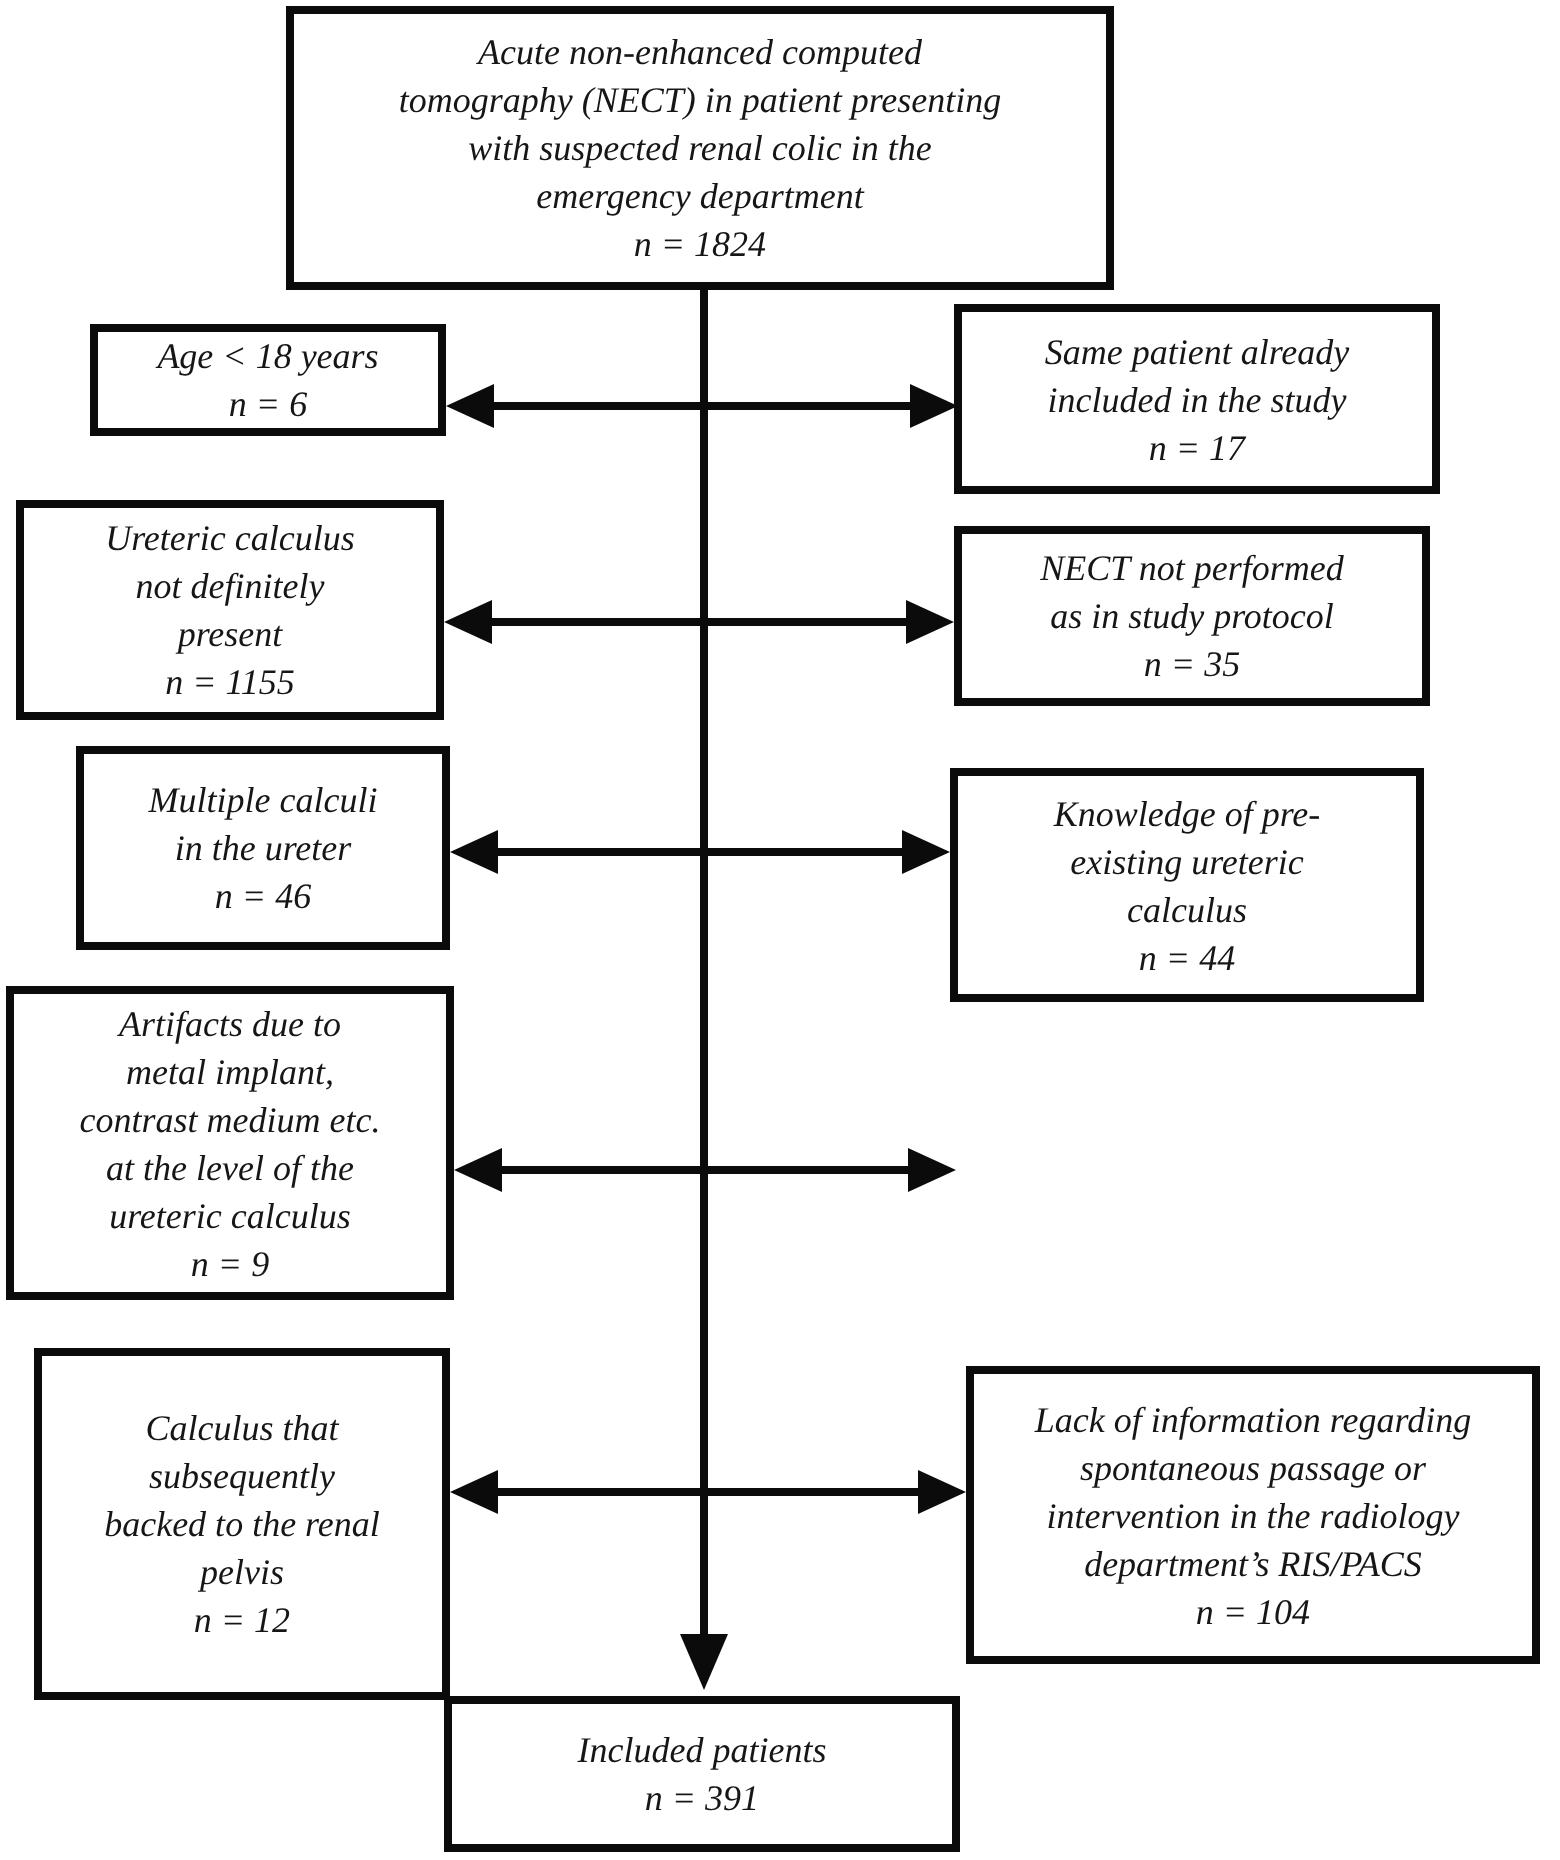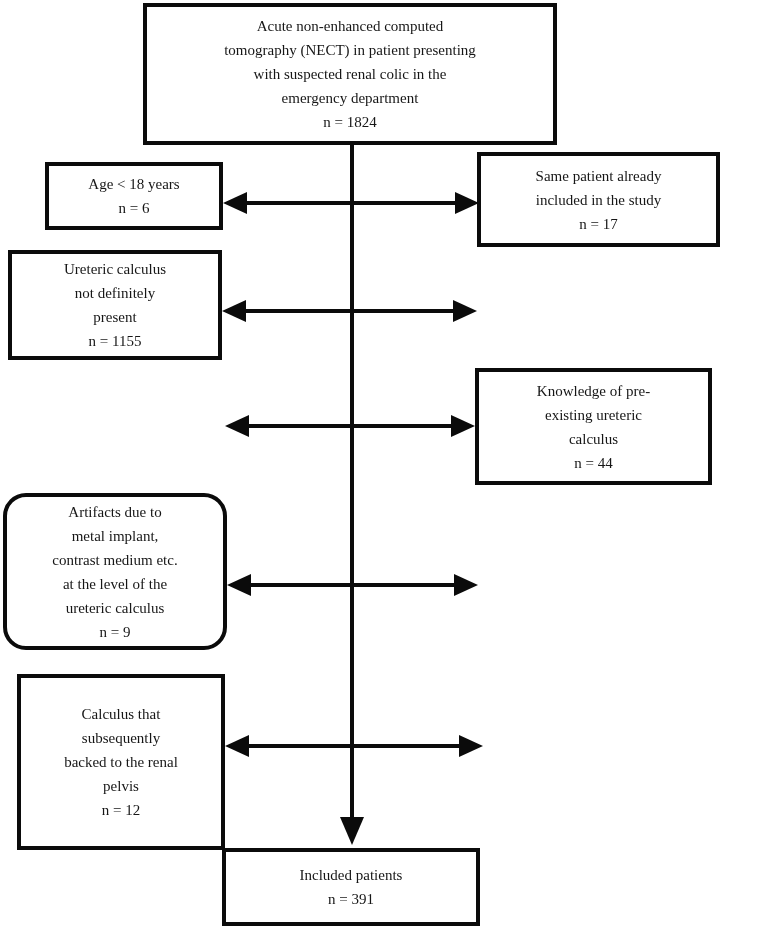--- a/index.html
+++ b/index.html
@@ -22,32 +22,33 @@
     box-sizing: border-box;
     border: 4px solid #0b0b0b;
     background: #ffffff;
     display: flex;
     align-items: center;
     justify-content: center;
     text-align: center;
   }
   .box-text {
     white-space: pre-line;
-    font-size: 15px;
+    font-size: 18px;
     line-height: 24px;
     padding: 0 4px;
+    font-style: italic;
   }
   .b-source { left: 143px; top: 3px;   width: 414px; height: 142px; }
-  .b-l1     { left: 45px;  top: 162px; width: 178px; height: 68px;  }
+  .b-l1     { left: 45px;  top: 162px; width: 178px; height: 56px;  }
   .b-r1     { left: 477px; top: 152px; width: 243px; height: 95px;  }
   .b-l2     { left: 8px;   top: 250px; width: 214px; height: 110px; }
   .b-r2     { left: 477px; top: 263px; width: 238px; height: 90px;  }
   .b-l3     { left: 38px;  top: 373px; width: 187px; height: 102px; }
-  .b-r3     { left: 475px; top: 368px; width: 237px; height: 117px; }
-  .b-l4     { left: 3px;   top: 493px; width: 224px; height: 157px; border-radius: 23px; }
+  .b-r3     { left: 475px; top: 384px; width: 237px; height: 117px; }
+  .b-l4     { left: 3px;   top: 493px; width: 224px; height: 157px; }
   .b-r4     { left: 478px; top: 505px; width: 282px; height: 155px; }
   .b-l5     { left: 17px;  top: 674px; width: 208px; height: 176px; }
   .b-r5     { left: 483px; top: 683px; width: 287px; height: 149px; }
   .b-inc    { left: 222px; top: 848px; width: 258px; height: 78px;  }
 </style>
 </head>
 <body>
 
 <div class="canvas">
 
@@ -108,21 +109,31 @@
 n = 17</div>
   </div>
 
   <div class="box b-l2">
     <div class="box-text">Ureteric calculus
 not definitely
 present
 n = 1155</div>
   </div>
 
+  <div class="box b-r2">
+    <div class="box-text">NECT not performed
+as in study protocol
+n = 35</div>
+  </div>
 
+  <div class="box b-l3">
+    <div class="box-text">Multiple calculi
+in the ureter
+n = 46</div>
+  </div>
 
   <div class="box b-r3">
     <div class="box-text">Knowledge of pre-
 existing ureteric
 calculus
 n = 44</div>
   </div>
 
   <div class="box b-l4">
     <div class="box-text">Artifacts due to
@@ -135,19 +146,26 @@
 
 
   <div class="box b-l5">
     <div class="box-text">Calculus that
 subsequently
 backed to the renal
 pelvis
 n = 12</div>
   </div>
 
+  <div class="box b-r5">
+    <div class="box-text">Lack of information regarding
+spontaneous passage or
+intervention in the radiology
+department’s RIS/PACS
+n = 104</div>
+  </div>
 
   <div class="box b-inc">
     <div class="box-text">Included patients
 n = 391</div>
   </div>
 
 </div>
 
 </body></html>

